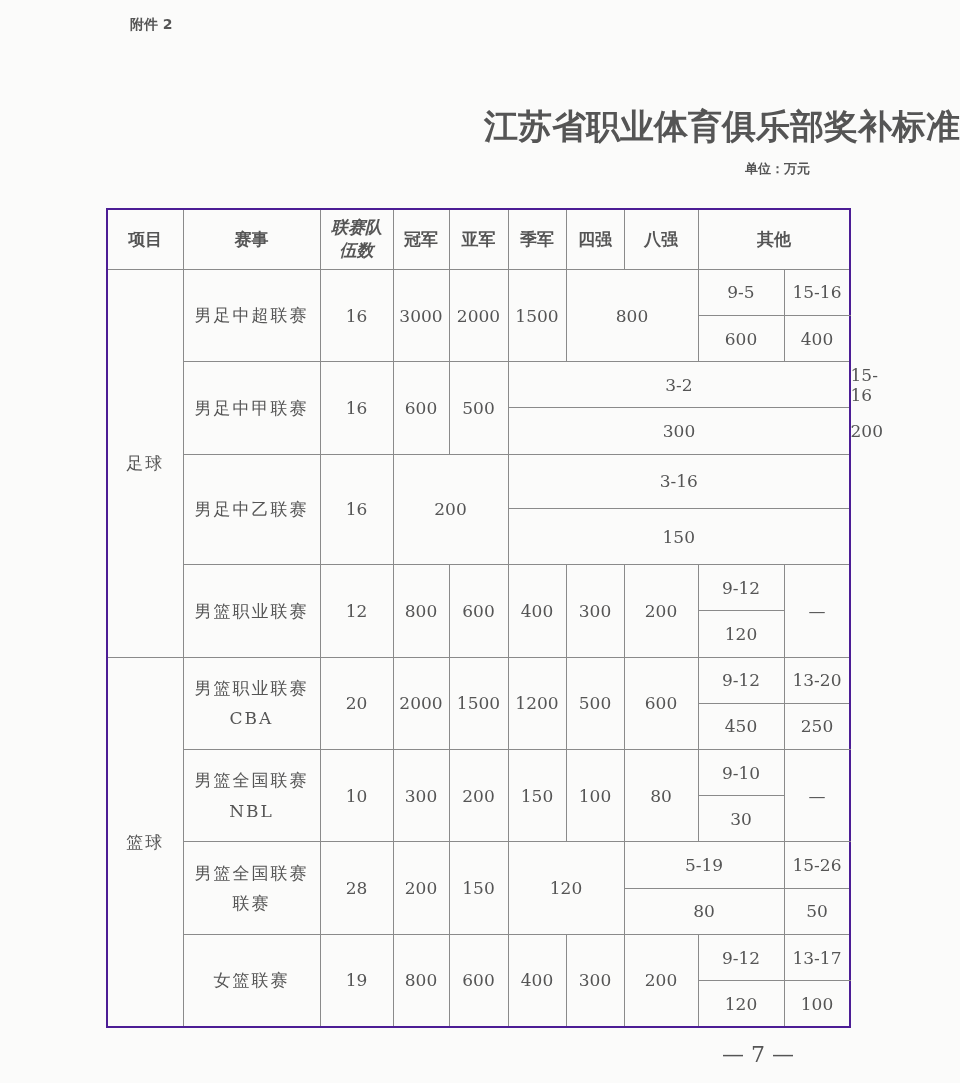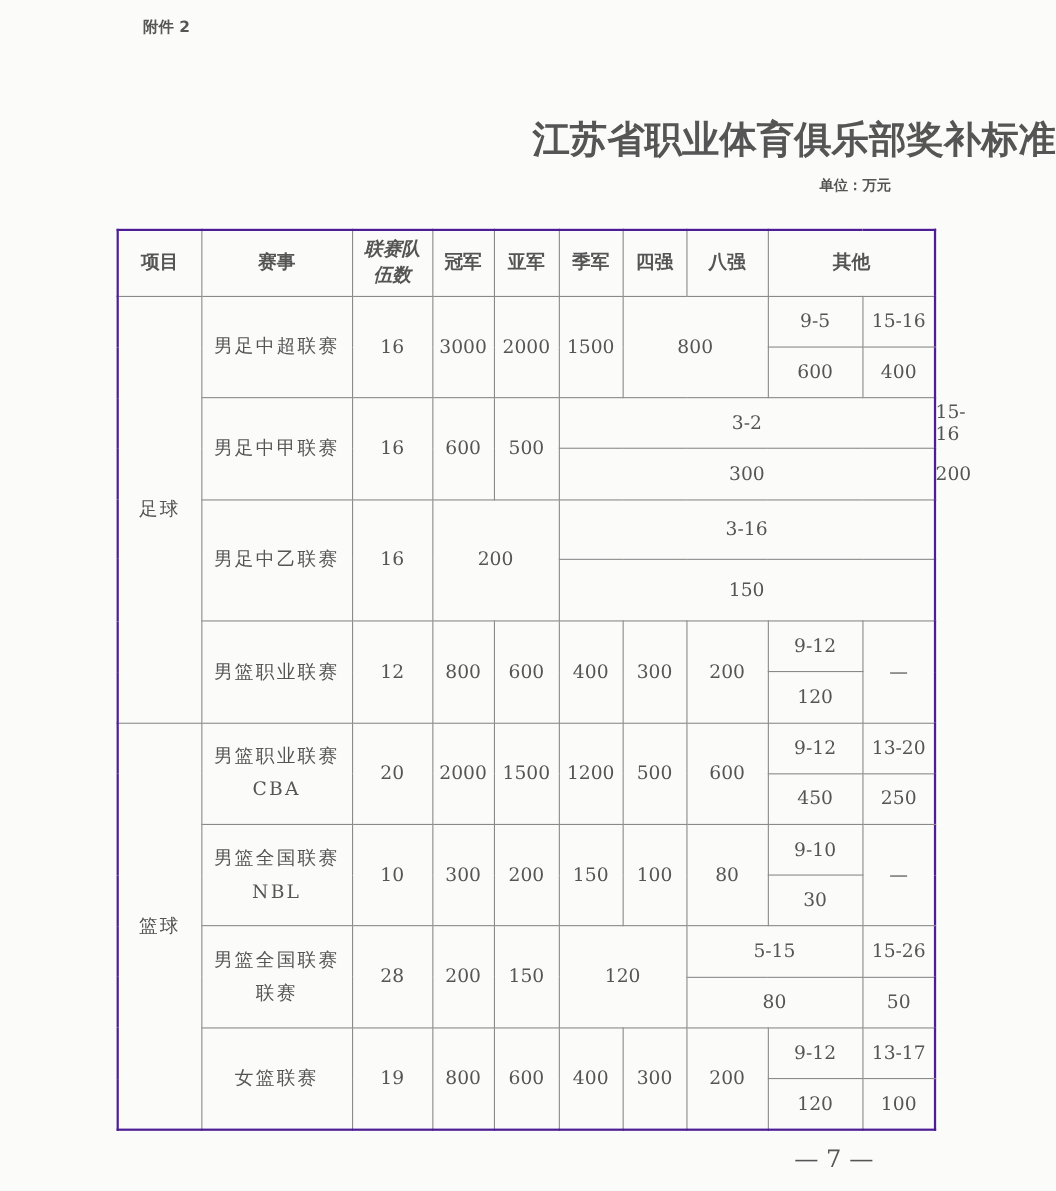--- a/index.html
+++ b/index.html
@@ -173,21 +173,21 @@
   <tr style="height:46px">
     <td>30</td>
   </tr>
 
   <tr style="height:46px">
     <td rowspan="2" class="event"><span>男篮全国联赛</span><br><span>联赛</span></td>
     <td rowspan="2">28</td>
     <td rowspan="2">200</td>
     <td rowspan="2">150</td>
     <td rowspan="2" colspan="2">120</td>
-    <td colspan="2">5-15</td>
+    <td colspan="2">5-19</td>
     <td>15-26</td>
   </tr>
   <tr style="height:46px">
     <td colspan="2">80</td>
     <td>50</td>
   </tr>
 
   <tr style="height:46px">
     <td rowspan="2" class="event">女篮联赛</td>
     <td rowspan="2">19</td>

